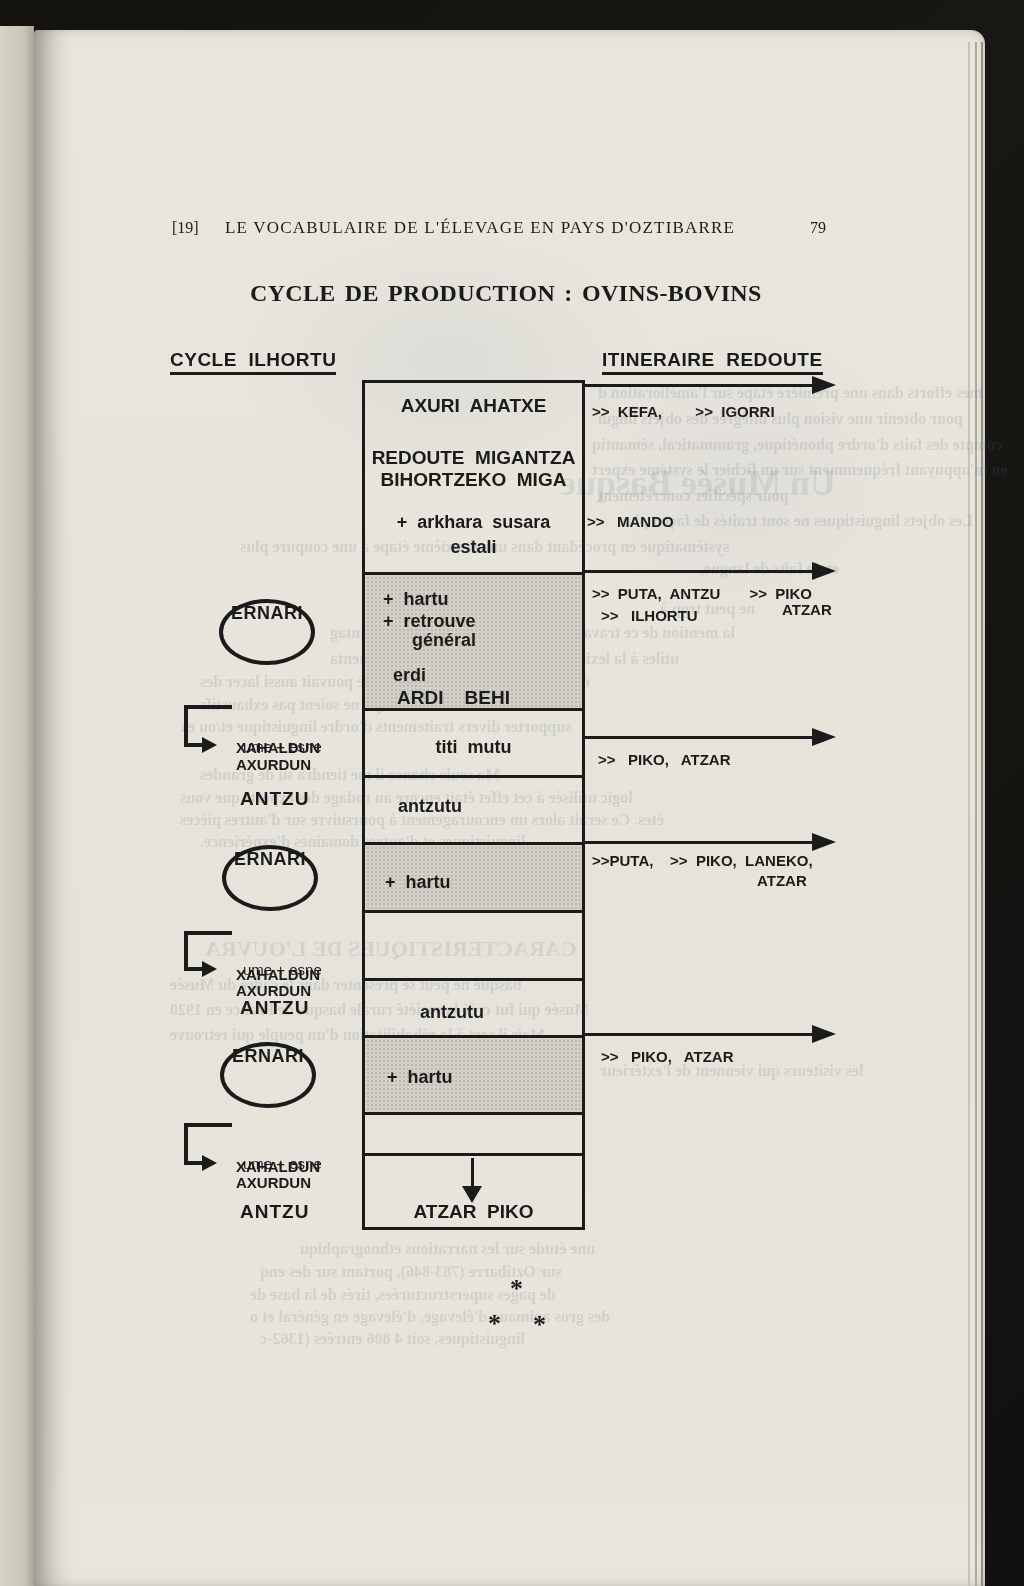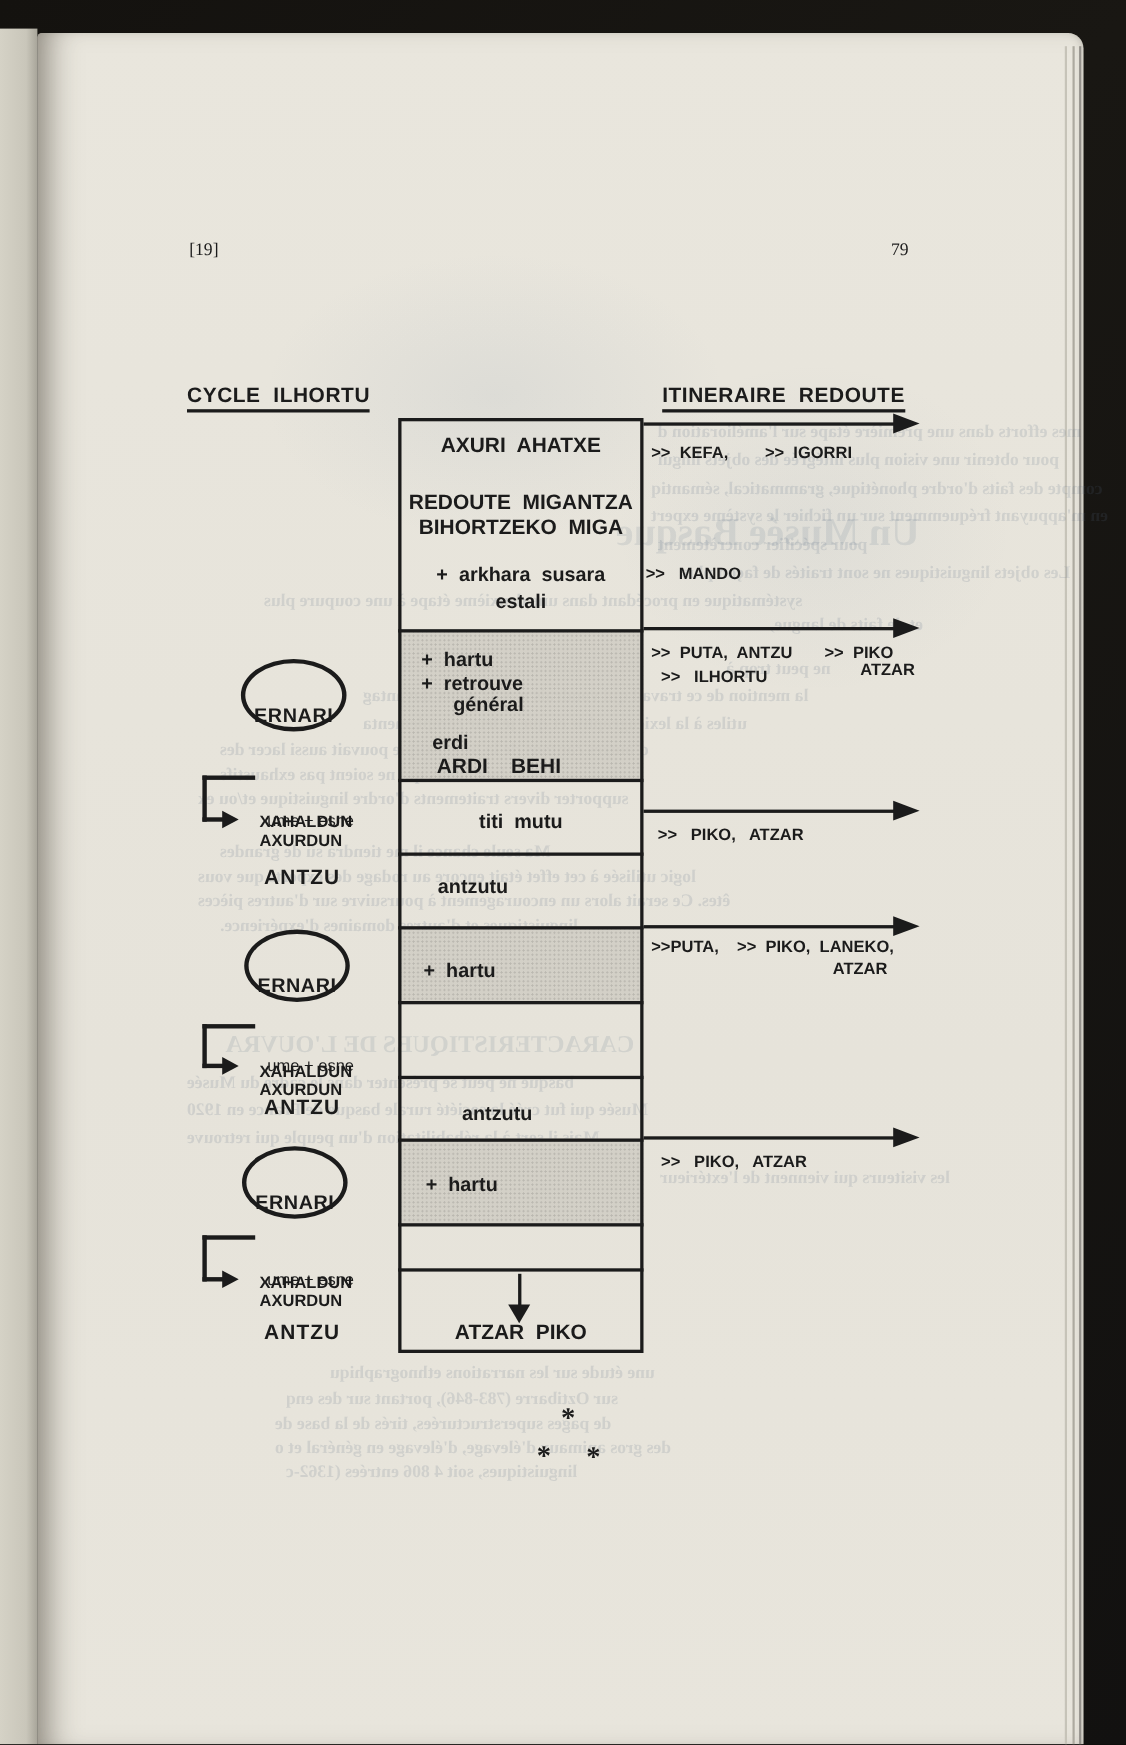--- a/index.html
+++ b/index.html
@@ -25,21 +25,21 @@
   .ctr{left:362px;width:223px;text-align:center;}
   .hline{position:absolute;background:var(--ink,#1b1b1b);height:3px;}
   .vline{position:absolute;background:var(--ink,#1b1b1b);width:3px;}
   .tbl-border{position:absolute;border:3px solid var(--ink,#1b1b1b);box-sizing:border-box;background:transparent;}
   .shade{position:absolute;background-color:rgba(208,205,196,.88);
     background-image:radial-gradient(rgba(40,40,40,.14) 1px,transparent 1.1px);background-size:4px 4px;}
   .arrow-line{position:absolute;left:585px;width:231px;height:3px;background:var(--ink,#1b1b1b);}
   .arrow-head{position:absolute;left:812px;width:0;height:0;
     border-left:24px solid var(--ink,#1b1b1b);border-top:9px solid transparent;border-bottom:9px solid transparent;}
   .ellipse{position:absolute;width:96px;height:66px;border:4px solid var(--ink,#1b1b1b);
-    border-radius:50%;box-sizing:border-box;display:flex;align-items:flex-end;justify-content:center;
+    border-radius:50%;box-sizing:border-box;display:flex;align-items:flex-start;justify-content:center;
     font-weight:bold;font-size:18px;letter-spacing:.5px;color:var(--ink,#1b1b1b);}
   .brk-head{position:absolute;width:0;height:0;border-left:15px solid var(--ink,#1b1b1b);
     border-top:8px solid transparent;border-bottom:8px solid transparent;}
   .down-head{position:absolute;width:0;height:0;border-top:17px solid var(--ink,#1b1b1b);
     border-left:10px solid transparent;border-right:10px solid transparent;}
   .underlined{border-bottom:3px solid var(--ink,#1b1b1b);padding-bottom:3px;}
   .hdr{font-size:19px;letter-spacing:.5px;}
 </style>
 </head>
 <body>
@@ -80,22 +80,24 @@
       <div class="bleed-line" style="left: 170px; top: 1026px; font-size: 16px; font-weight: 600;">Mais il sert à la réhabilitation d'un peuple qui retrouve</div>
       <div class="bleed-line" style="left: 600px; top: 1062px; font-size: 16px; font-weight: 600;">les visiteurs qui viennent de l'extérieur</div>
       <div class="bleed-line" style="left: 300px; top: 1240px; font-size: 16px; font-weight: 600;">une étude sur les narrations ethnographiqu</div>
       <div class="bleed-line" style="left: 260px; top: 1263px; font-size: 16px; font-weight: 600;">sur Oztibarre (783-846), portant sur des enq</div>
       <div class="bleed-line" style="left: 250px; top: 1286px; font-size: 16px; font-weight: 600;">de pages superstructurées, tirés de la base de</div>
       <div class="bleed-line" style="left: 250px; top: 1308px; font-size: 16px; font-weight: 600;">des gros animaux d'élevage, d'élevage en général et o</div>
       <div class="bleed-line" style="left: 260px; top: 1330px; font-size: 16px; font-weight: 600;">linguistiques, soit 4 806 entrées (1362-c</div>
     </div>
 
   <div class="ts" style="left:172px;top:220px;font-size:16px;">[19]</div>
+  <div class="ts" style="left:225px;top:219px;width:495px;text-align:center;font-size:17px;letter-spacing:1.2px;">LE VOCABULAIRE DE L'ÉLEVAGE EN PAYS D'OZTIBARRE</div>
   <div class="ts" style="left:810px;top:220px;font-size:16px;">79</div>
 
+  <div class="ts" style="left:250px;top:281px;width:500px;text-align:center;font-size:24px;font-weight:bold;word-spacing:3px;letter-spacing:.3px;">CYCLE DE PRODUCTION : OVINS-BOVINS</div>
 
   <div class="t hdr underlined" style="left:170px;top:350px;">CYCLE  ILHORTU</div>
   <div class="t hdr underlined" style="left:602px;top:350px;">ITINERAIRE  REDOUTE</div>
 
   <div class="shade" style="left:362px;top:572px;width:223px;height:136px;"></div>
   <div class="shade" style="left:362px;top:842px;width:223px;height:68px;"></div>
   <div class="shade" style="left:362px;top:1035px;width:223px;height:77px;"></div>
 
   <div class="tbl-border" style="left:362px;top:380px;width:223px;height:850px;"></div>
   <div class="hline" style="left:362px;top:572px;width:223px;"></div>

